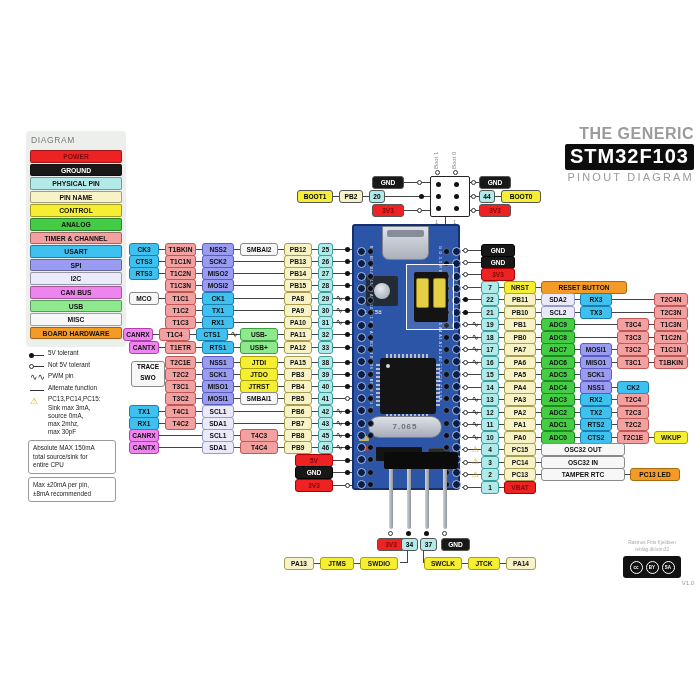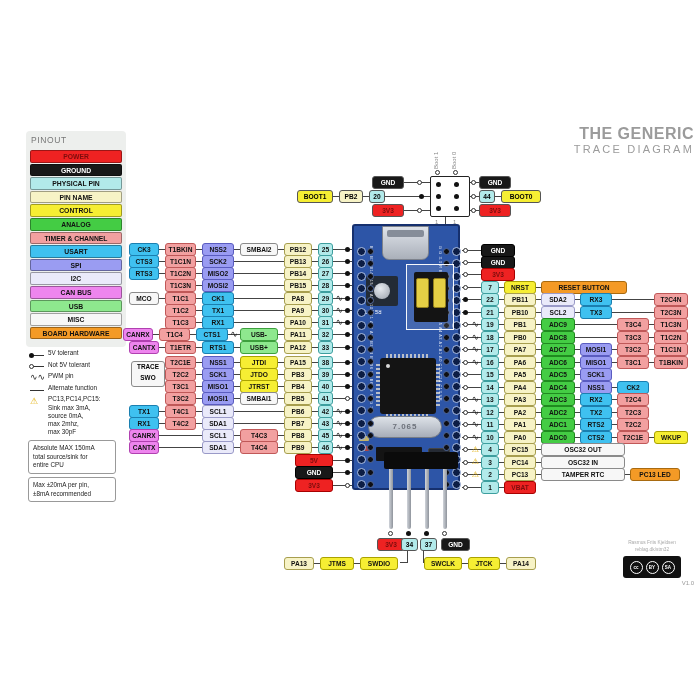--- a/index.html
+++ b/index.html
@@ -113,21 +113,21 @@
   .ccbadge span{display:inline-block;width:13px;height:13px;border:1px solid #fff;border-radius:50%;
            color:#fff;font-size:4.5px;font-weight:bold;line-height:11px;text-align:center;box-sizing:border-box;}
   .ver{font-size:6px;color:#999;text-align:right;margin-top:2px;padding-right:2px;}
 </style>
 </head>
 <body>
 
 <div id="canvas">
 
   <div class="legend-panel"></div>
-  <div class="legend-h">PINOUT</div>
+  <div class="legend-h">DIAGRAM</div>
   <div class="lchips" id="lchips">
       <div class="lchip" style="background: rgb(238, 34, 34); color: rgb(124, 13, 13);">POWER</div>
       <div class="lchip" style="background: rgb(24, 24, 24); color: rgb(255, 255, 255);">GROUND</div>
       <div class="lchip" style="background: rgb(178, 234, 234); color: rgb(17, 17, 17);">PHYSICAL PIN</div>
       <div class="lchip" style="background: rgb(247, 243, 198); color: rgb(17, 17, 17);">PIN NAME</div>
       <div class="lchip" style="background: rgb(246, 238, 51); color: rgb(17, 17, 17);">CONTROL</div>
       <div class="lchip" style="background: rgb(68, 204, 68); color: rgb(17, 17, 17);">ANALOG</div>
       <div class="lchip" style="background: rgb(242, 160, 160); color: rgb(17, 17, 17);">TIMER &amp; CHANNEL</div>
       <div class="lchip" style="background: rgb(63, 193, 240); color: rgb(17, 17, 17);">USART</div>
       <div class="lchip" style="background: rgb(154, 156, 242); color: rgb(17, 17, 17);">SPI</div>
@@ -164,21 +164,22 @@
       </div>
     </div>
   <div class="lbox" style="top:440px">Absolute MAX 150mA
 total source/sink for
 entire CPU</div>
   <div class="lbox" style="top:477px">Max ±20mA per pin,
 ±8mA recommended</div>
 
   <div class="title">
     <div class="t1">THE GENERIC</div>
-    <div class="t3">TRACE DIAGRAM</div>
+    <div><span class="t2">STM32F103</span></div>
+    <div class="t3">PINOUT DIAGRAM</div>
   </div>
 
   <div>
     <div class="vlabel" style="left:433px;top:137px">Boot 1</div>
     <div class="vlabel" style="left:451px;top:137px">Boot 0</div>
     <span class="acirc" style="left:435px;top:170px"></span>
     <span class="acirc" style="left:453px;top:170px"></span>
     <div class="dotbox">
       <span class="bdot" style="left:4.5px;top:5px"></span>
         <span class="bdot" style="left:22.5px;top:5px"></span>

